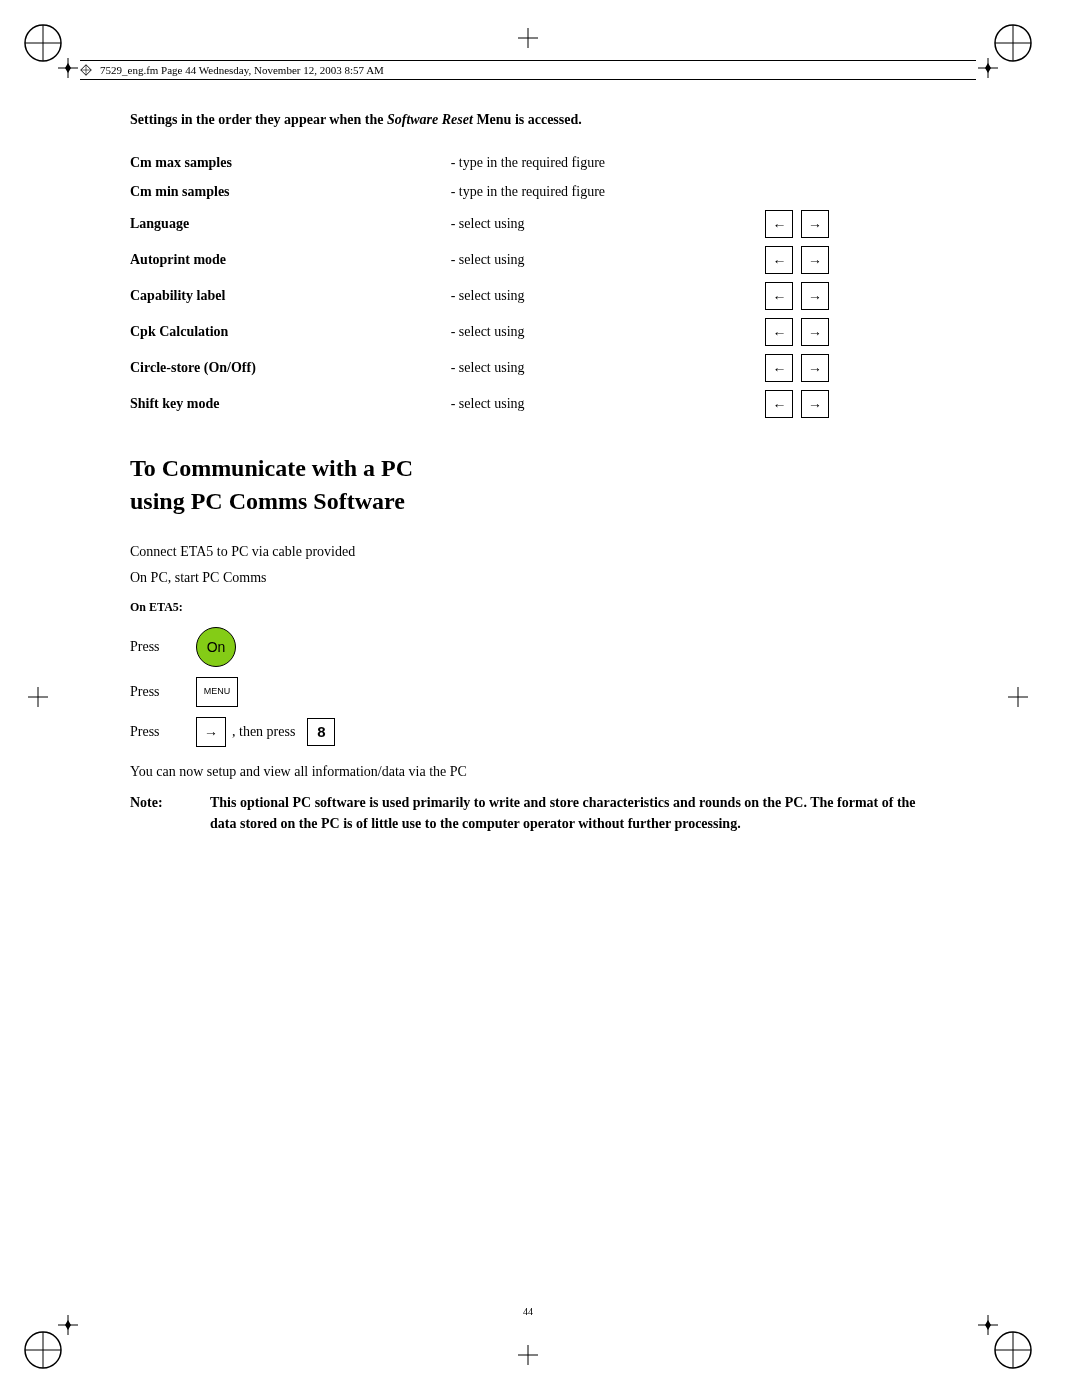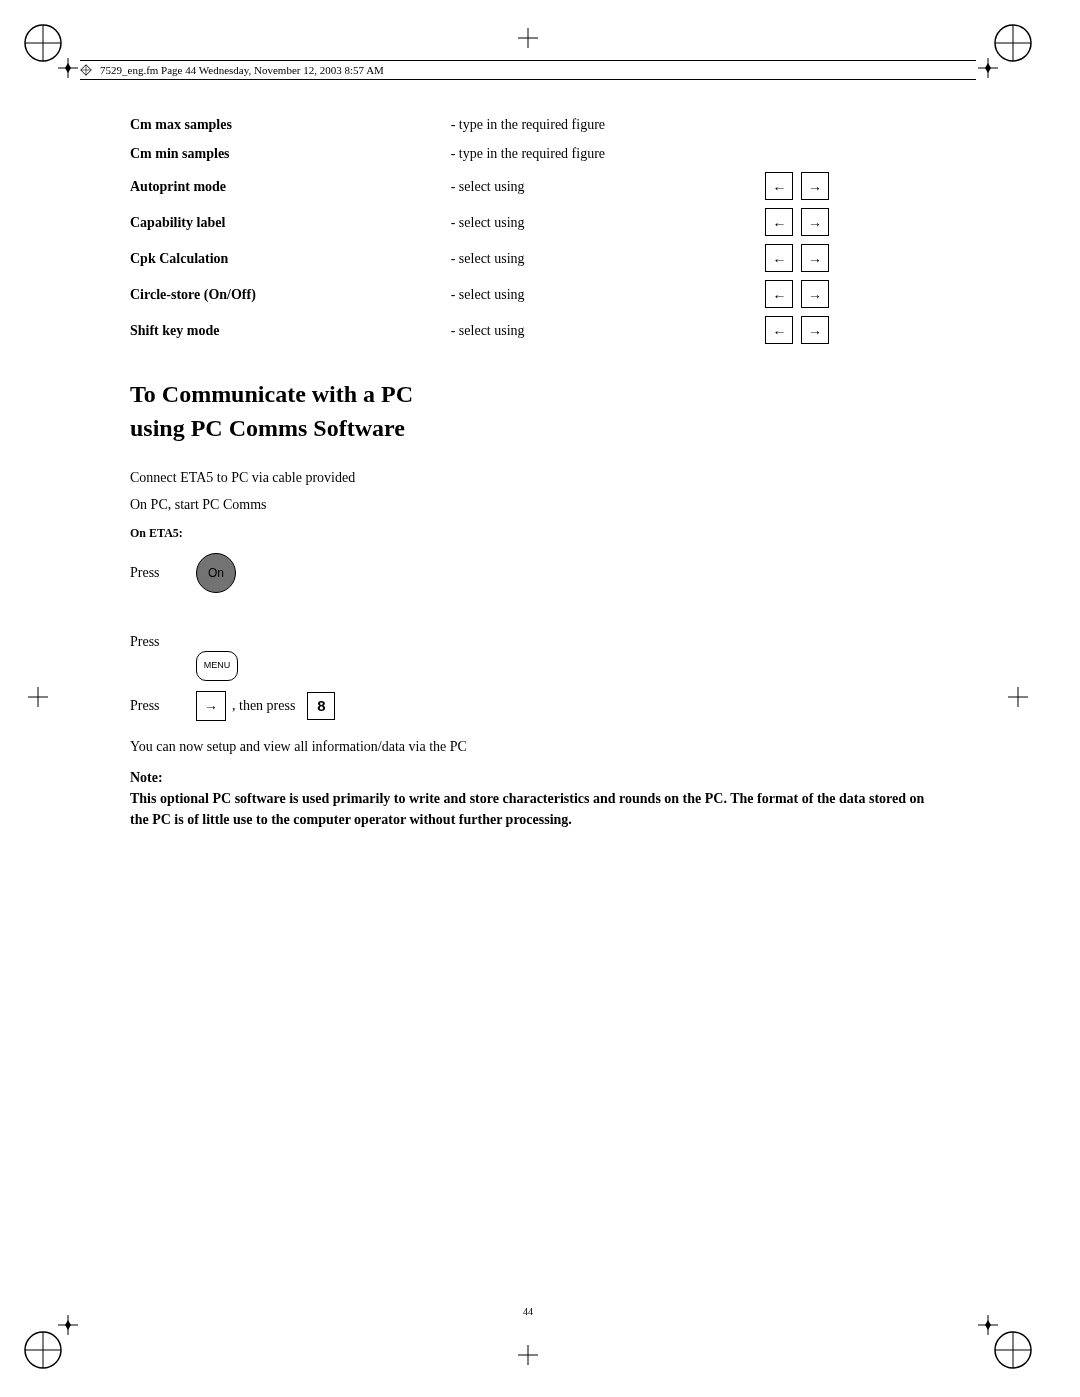--- a/index.html
+++ b/index.html
@@ -141,41 +141,40 @@
 
     
     .btn-on {
       display: inline-flex;
       align-items: center;
       justify-content: center;
       border: 1.5px solid #000;
       border-radius: 50%;
       width: 40px;
       height: 40px;
-      font-size: 12px;
+      font-size: 14px;
       font-family: Arial, sans-serif;
-      background: #737373;
+      background: #84cc16;
       margin-left: 6px;
     }
 
     .btn-menu {
       display: inline-flex;
       align-items: center;
       justify-content: center;
       border: 1.5px solid #000;
-      border-radius: 10px;
+      border-radius: 0;
       width: 42px;
       height: 30px;
       font-size: 9px;
       font-family: Arial, sans-serif;
       background: #fff;
       margin-left: 6px;
       text-align: center;
       line-height: 1.1;
-      margin-top: 48px;
     }
 
     .btn-arrow-right {
       display: inline-flex;
       align-items: center;
       justify-content: center;
       border: 1.5px solid #000;
       width: 30px;
       height: 30px;
       font-size: 14px;
@@ -207,21 +206,20 @@
       margin: 14px 0 20px 0;
       line-height: 1.5;
     }
 
     
     .note-section {
       display: flex;
       margin-top: 10px;
       font-size: 14px;
       line-height: 1.5;
-      flex-direction: column;
     }
     .note-label {
       font-weight: bold;
       width: 80px;
       flex-shrink: 0;
       padding-top: 0;
     }
     .note-text {
       font-weight: bold;
       flex: 1;
@@ -378,36 +376,47 @@
     <svg class="header-diamond" viewBox="0 0 16 16">
       <polygon points="8,1 15,8 8,15 1,8" fill="none" stroke="#000" stroke-width="1.2"></polygon>
       <line x1="8" y1="1" x2="8" y2="15" stroke="#000" stroke-width="0.8"></line>
       <line x1="1" y1="8" x2="15" y2="8" stroke="#000" stroke-width="0.8"></line>
     </svg>
     <span class="header-text">7529_eng.fm  Page 44  Wednesday, November 12, 2003  8:57 AM</span>
   </div>
 
   <div class="content">
 
+    <p class="settings-intro">
+      <b>Settings in the order they appear when the <i>Software Reset</i> Menu is accessed.</b>
+    </p>
 
     <table class="settings-table">
       <tbody>
 
         <tr>
           <td><b>Cm max samples</b></td>
           <td>- type in the required figure</td>
           <td></td>
         </tr>
 
         <tr>
           <td><b>Cm min samples</b></td>
           <td>- type in the required figure</td>
           <td></td>
         </tr>
 
+        <tr>
+          <td><b>Language</b></td>
+          <td>- select using</td>
+          <td>
+            <span class="arrow-btn">←</span>
+            <span class="arrow-btn">→</span>
+          </td>
+        </tr>
 
         <tr>
           <td><b>Autoprint mode</b></td>
           <td>- select using</td>
           <td>
             <span class="arrow-btn">←</span>
             <span class="arrow-btn">→</span>
           </td>
         </tr>
 

